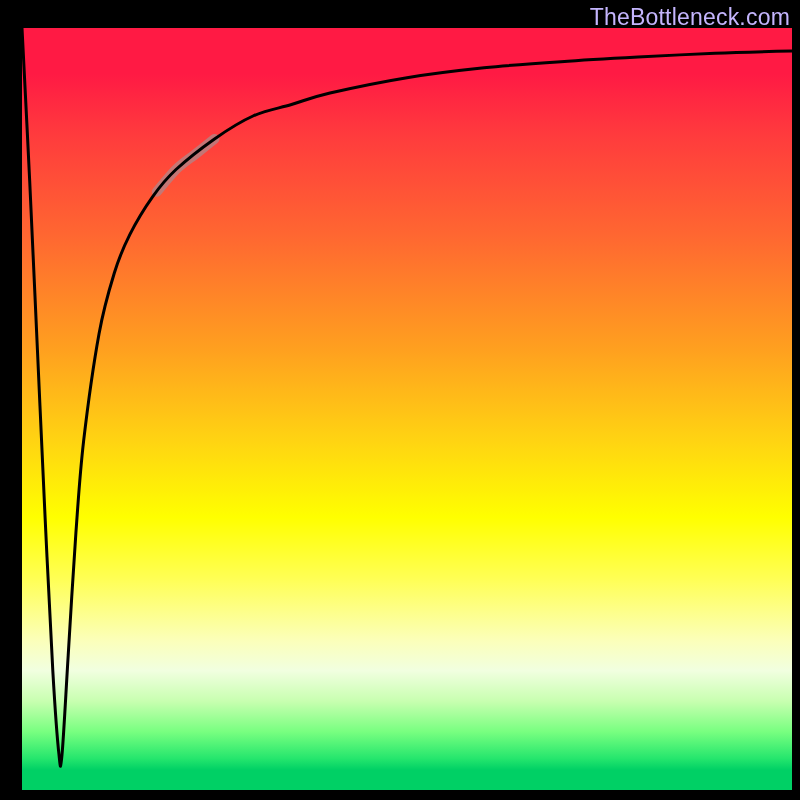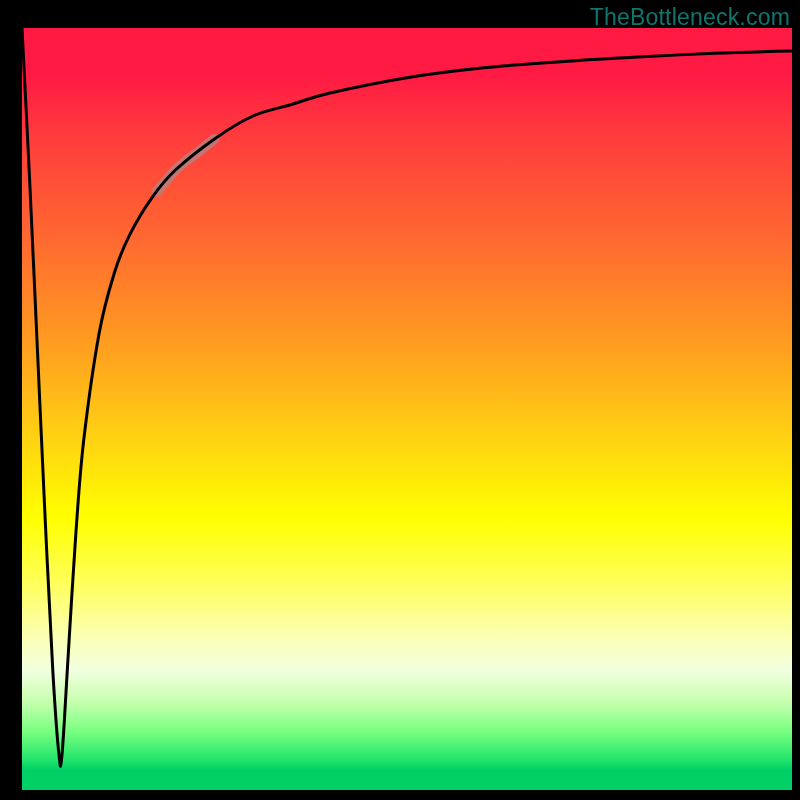--- a/index.html
+++ b/index.html
@@ -56,21 +56,21 @@
     position: absolute;
     left: 0;
     top: 0;
     width: 770px;
     height: 765px;
   }
   .watermark {
     position: absolute;
     top: 4px;
     right: 10px;
-    color: #0f766e;
+    color: #c4b5fd;
     font-size: 23px;
     letter-spacing: 0.2px;
     font-weight: 500;
   }
   .highlight {
     stroke: #b97f80;
     stroke-width: 10;
     stroke-linecap: round;
     fill: none;
     opacity: 0.85;

